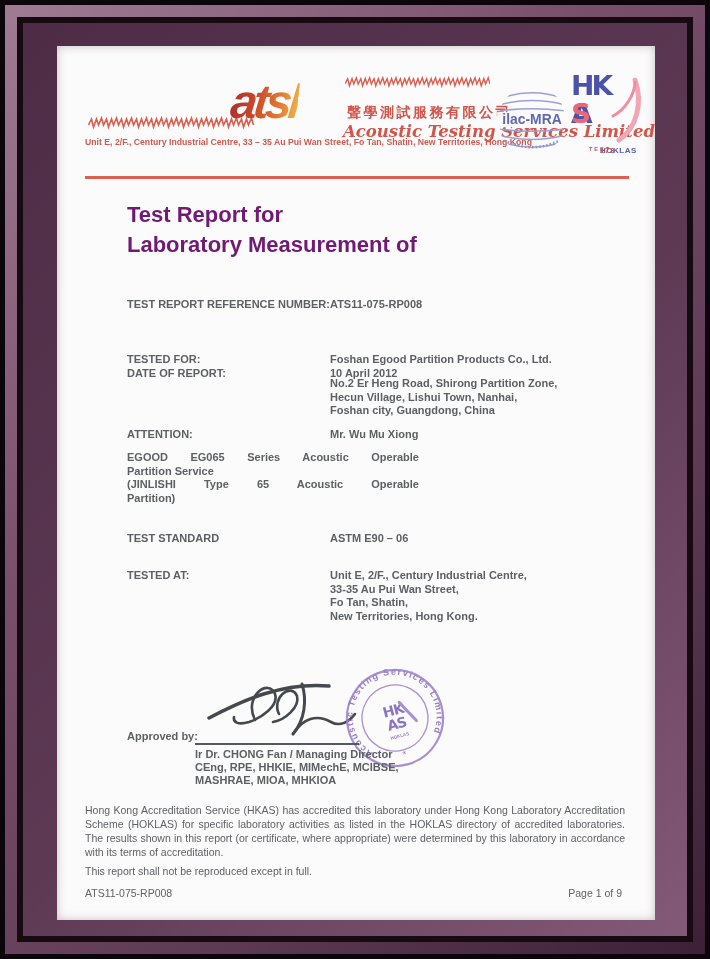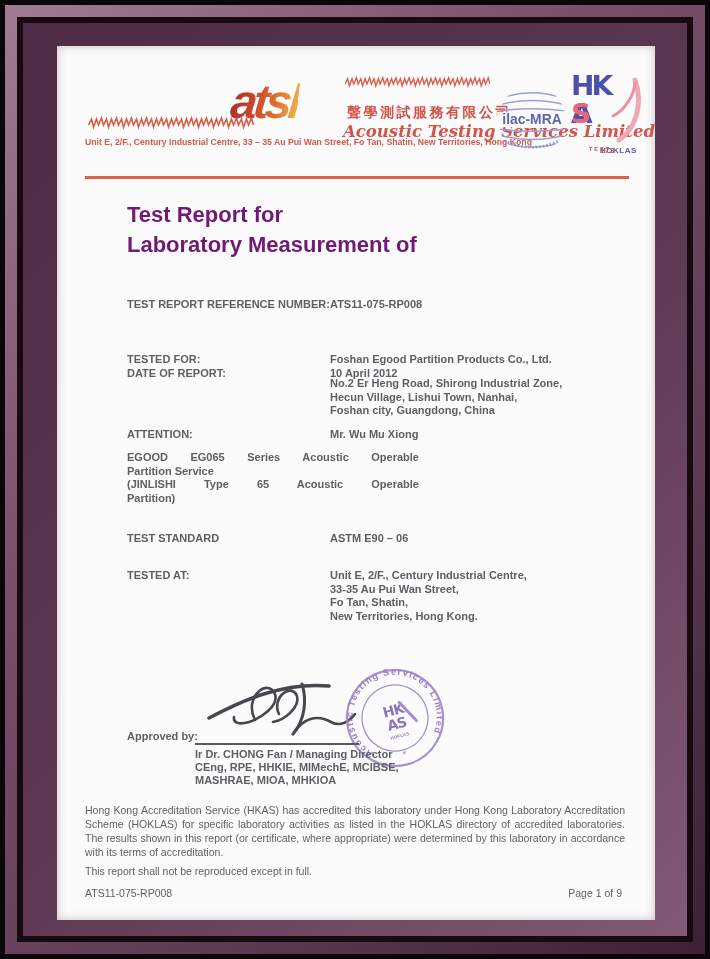--- a/index.html
+++ b/index.html
@@ -131,21 +131,21 @@
     <span class="lab">DATE OF REPORT:</span>
     <span class="val">10 April 2012</span>
   </div>
   <div class="row r-for">
     <span class="lab">TESTED FOR:</span>
     <span class="val">Foshan Egood Partition Products Co., Ltd.</span>
   </div>
   <div class="row r-addr">
     <span class="lab"></span>
     <span class="val">
-      <div>No.2 Er Heng Road, Shirong Industrial Zone,</div>
+      <div>No.2 Er Heng Road, Shirong Partition Zone,</div>
       <div>Hecun Village, Lishui Town, Nanhai,</div>
       <div>Foshan city, Guangdong, China</div>
     </span>
   </div>
   <div class="row r-att">
     <span class="lab">ATTENTION:</span>
     <span class="val">Mr. Wu Mu Xiong</span>
   </div>
   <div class="row r-unit">
     <span class="val">

